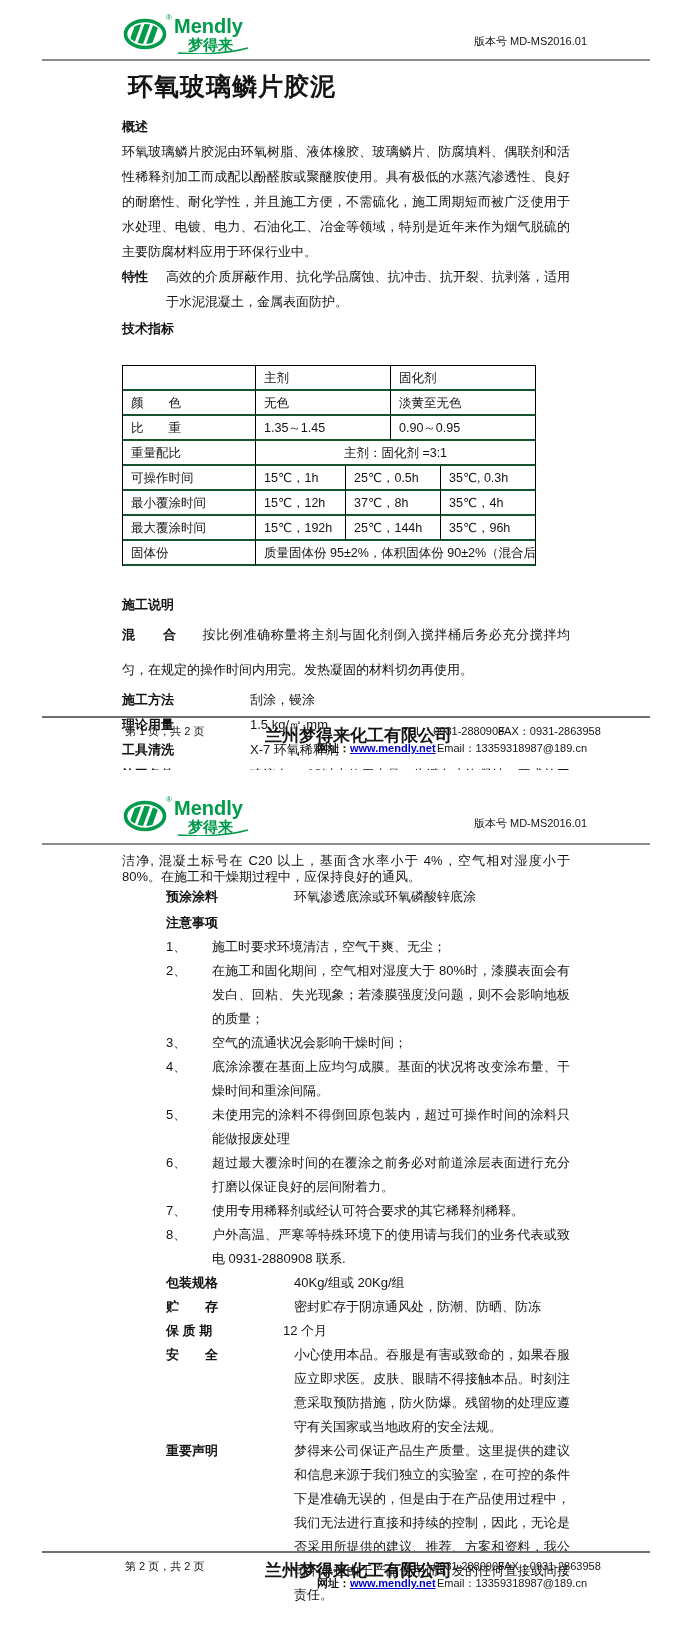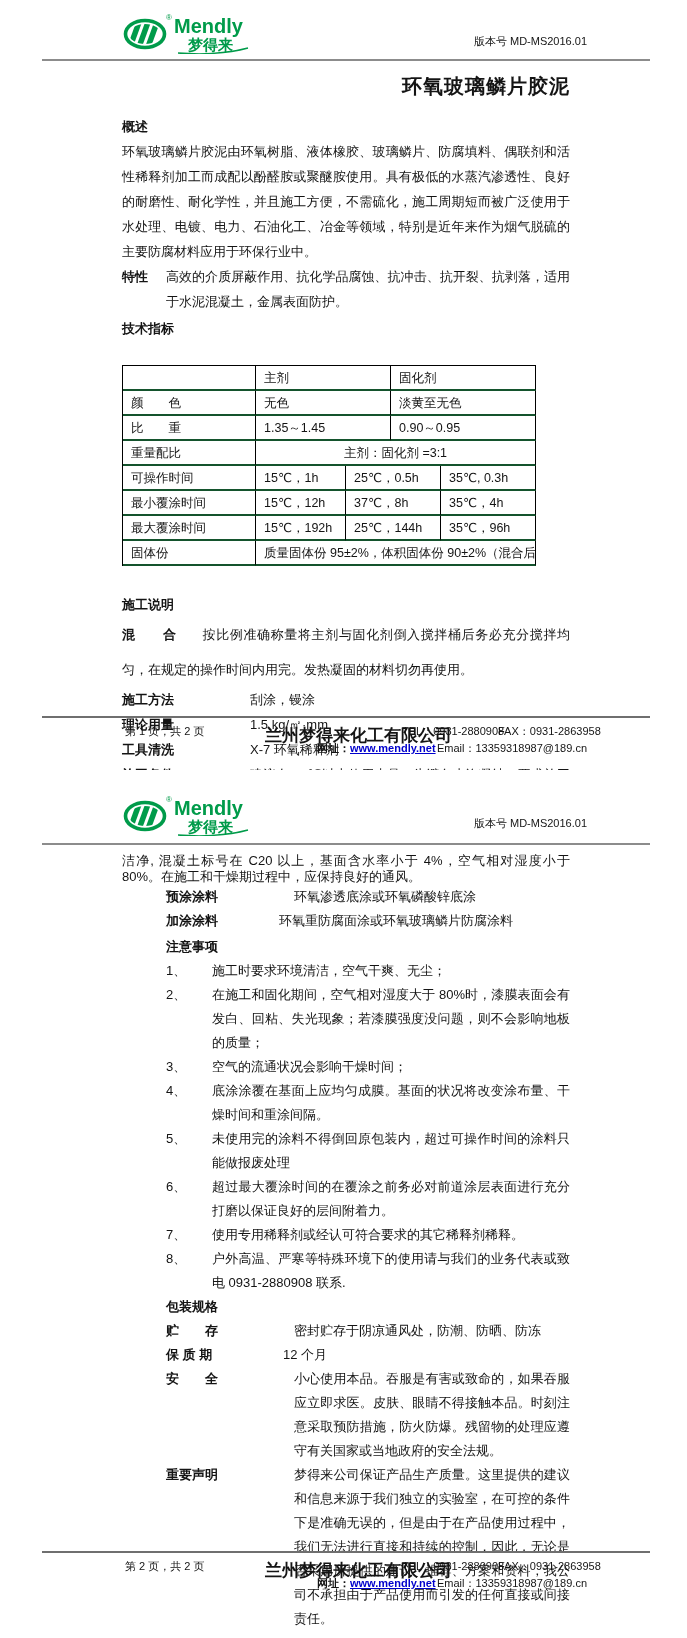--- a/index.html
+++ b/index.html
@@ -16,21 +16,21 @@
   .ver2{position:absolute;right:100px;top:46px;font-size:11px;}
   .rule{border-top:2px solid #8c8c8c;margin:3px 37px 0 42px;height:0;}
 
   
   .logo{width:150px;height:46px;position:relative;}
   .logo svg{display:block;}
   .logo text{font-family:"Liberation Sans","DejaVu Sans",sans-serif;}
 
   
   .bd{margin:0 117px 0 122px;font-size:13px;}
-  .title{font-size:20px;font-weight:bold;line-height:30px;margin:10px 0 0 6px;letter-spacing:1px;text-align:right;}
+  .title{font-size:25px;font-weight:bold;line-height:30px;margin:10px 0 0 6px;letter-spacing:1px;}
 
   .para{display:flex;line-height:25px;text-align:justify;}
   .para .lbl{width:44px;flex:none;font-weight:bold;}
   .para .txt{flex:1;text-align:justify;}
   .m14{margin-top:13px;flex-direction:column;}
 
   .h3{font-weight:bold;line-height:25px;margin-top:2px;}
 
   
   .tbl{width:413px;margin-top:24px;border-left:1px solid #000;border-top:1px solid #000;font-size:12.5px;}
@@ -220,24 +220,20 @@
   </div>
   <div class="rule"></div>
 
   <div class="bd lh24">
     <div class="cont" style="margin-top:8px">洁净, 混凝土标号在 C20 以上，基面含水率小于 4%，空气相对湿度小于 80%。在施工和干燥期过程中，应保持良好的通风。</div>
 
     <div class="kv">
       <span class="lbl">预涂涂料</span>
       <span class="txt">环氧渗透底涂或环氧磷酸锌底涂</span>
     </div>
-    <div class="kv">
-      <span class="lbl" style="width:66px">加涂涂料</span>
-      <span class="txt">环氧重防腐面涂或环氧玻璃鳞片防腐涂料</span>
-    </div>
 
     <div class="h3">注意事项</div>
 
     <div class="note">
       <span class="num">1、</span>
       <span class="txt">施工时要求环境清洁，空气干爽、无尘；</span>
     </div>
     <div class="note">
       <span class="num">2、</span>
       <span class="txt">在施工和固化期间，空气相对湿度大于 80%时，漆膜表面会有发白、回粘、失光现象；若漆膜强度没问题，则不会影响地板的质量；</span>
@@ -262,20 +258,21 @@
       <span class="num">7、</span>
       <span class="txt">使用专用稀释剂或经认可符合要求的其它稀释剂稀释。</span>
     </div>
     <div class="note">
       <span class="num">8、</span>
       <span class="txt">户外高温、严寒等特殊环境下的使用请与我们的业务代表或致电 0931-2880908 联系.</span>
     </div>
 
     <div class="kv">
       <span class="lbl">包装规格</span>
+      <span class="txt">40Kg/组或 20Kg/组</span>
     </div>
     <div class="kv">
       <span class="lbl">贮　　存</span>
       <span class="txt">密封贮存于阴凉通风处，防潮、防晒、防冻</span>
     </div>
     <div class="kv">
       <span class="lbl" style="width:70px">保 质 期</span>
       <span class="txt">12 个月</span>
     </div>
     <div class="kv">

